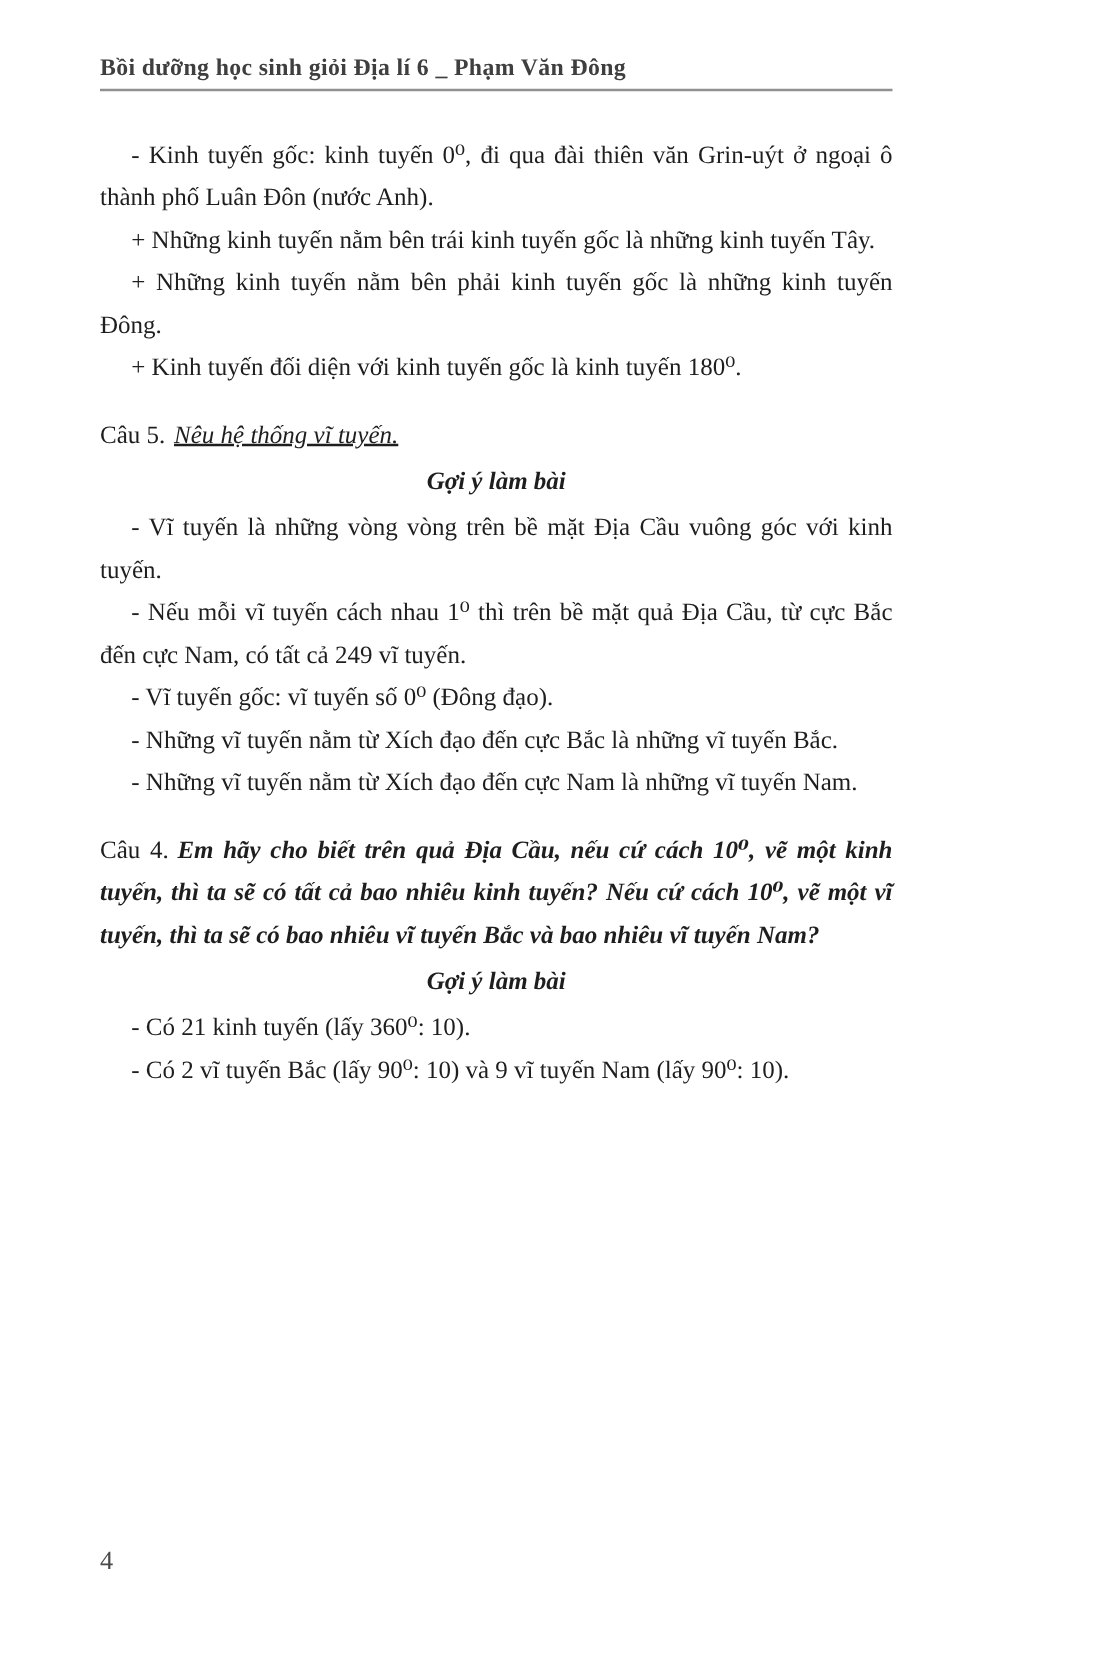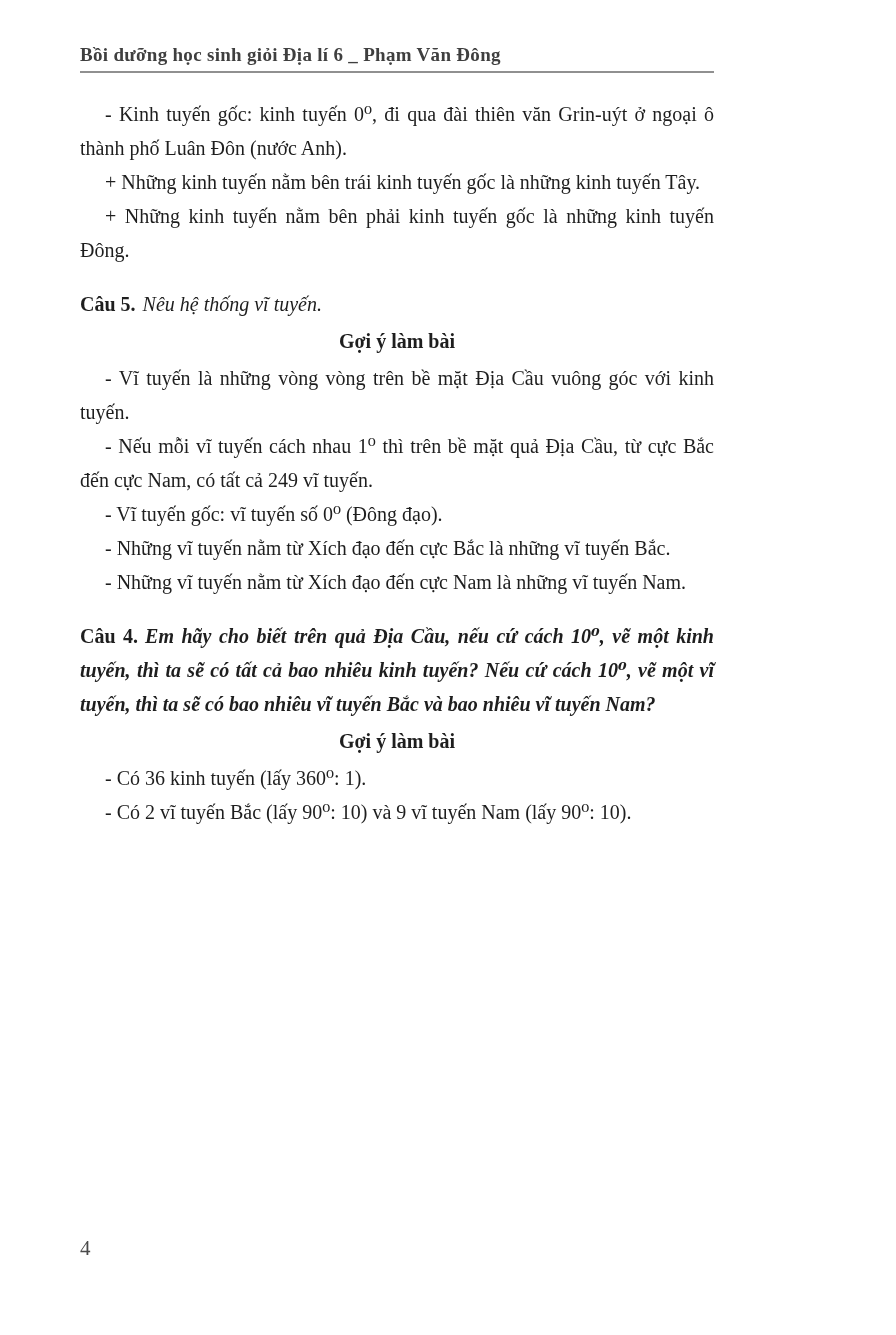--- a/index.html
+++ b/index.html
@@ -23,34 +23,35 @@
     font-size: 19px;
     color: #3f3f3f;
     letter-spacing: 0.3px;
   }
   .header-rule {
     border-bottom: 2px solid #909090;
     margin-top: 5px;
     width: 100%;
   }
   .body-text {
-    margin-top: 24px;
+    margin-top: 34px;
     font-size: 20px;
     line-height: 1.7;
     text-align: justify;
   }
   .para { text-align: justify; }
   .indent { text-indent: 25px; }
   .question { margin-top: 20px; }
-  .q-label { font-weight: bold; margin-right: 7px; }
-  .q-text-italic { font-style: italic; }
+  .q-label { font-weight: normal; margin-right: 7px; }
+  .q-text-italic { font-style: italic; text-decoration: underline; }
   .q-text-bold-italic { font-style: italic; font-weight: bold; }
   .hint {
     text-align: center;
     font-weight: bold;
+    font-style: italic;
     margin-top: 3px;
     margin-bottom: 3px;
     text-indent: 0;
   }
   .answers .para { text-indent: 25px; }
   .page-number {
     position: absolute;
     left: 80px;
     top: 1236px;
     font-size: 21px;
@@ -65,41 +66,42 @@
   <header>
     <div class="header-title">Bồi dưỡng học sinh giỏi Địa lí 6 _ Phạm Văn Đông</div>
     <div class="header-rule"></div>
   </header>
 
   <main class="body-text">
 
     <p class="para indent">- Kinh tuyến gốc: kinh tuyến 0⁰, đi qua đài thiên văn Grin-uýt ở ngoại ô thành phố Luân Đôn (nước Anh).</p>
     <p class="para indent">+ Những kinh tuyến nằm bên trái kinh tuyến gốc là những kinh tuyến Tây.</p>
     <p class="para indent">+ Những kinh tuyến nằm bên phải kinh tuyến gốc là những kinh tuyến Đông.</p>
+    <p class="para indent">+ Kinh tuyến đối diện với kinh tuyến gốc là kinh tuyến 180⁰.</p>
 
     <p class="para question">
       <span class="q-label">Câu 5.</span><span class="q-text-italic">Nêu hệ thống vĩ tuyến.</span>
     </p>
     <p class="para hint">Gợi ý làm bài</p>
 
     <div class="answers">
       <p class="para">- Vĩ tuyến là những vòng vòng trên bề mặt Địa Cầu vuông góc với kinh tuyến.</p>
       <p class="para">- Nếu mỗi vĩ tuyến cách nhau 1⁰ thì trên bề mặt quả Địa Cầu, từ cực Bắc đến cực Nam, có tất cả 249 vĩ tuyến.</p>
       <p class="para">- Vĩ tuyến gốc: vĩ tuyến số 0⁰ (Đông đạo).</p>
       <p class="para">- Những vĩ tuyến nằm từ Xích đạo đến cực Bắc là những vĩ tuyến Bắc.</p>
       <p class="para">- Những vĩ tuyến nằm từ Xích đạo đến cực Nam là những vĩ tuyến Nam.</p>
     </div>
 
     <p class="para question">
       <span class="q-label">Câu 4.</span><span class="q-text-bold-italic">Em hãy cho biết trên quả Địa Cầu, nếu cứ cách 10⁰, vẽ một kinh tuyến, thì ta sẽ có tất cả bao nhiêu kinh tuyến? Nếu cứ cách 10⁰, vẽ một vĩ tuyến, thì ta sẽ có bao nhiêu vĩ tuyến Bắc và bao nhiêu vĩ tuyến Nam?</span>
     </p>
     <p class="para hint">Gợi ý làm bài</p>
 
     <div class="answers">
-      <p class="para">- Có 36 kinh tuyến (lấy 360⁰: 1).</p>
+      <p class="para">- Có 21 kinh tuyến (lấy 360⁰: 10).</p>
       <p class="para">- Có 2 vĩ tuyến Bắc (lấy 90⁰: 10) và 9 vĩ tuyến Nam (lấy 90⁰: 10).</p>
     </div>
 
   </main>
 
   <div class="page-number">4</div>
 
 </div>
 
 </body></html>

